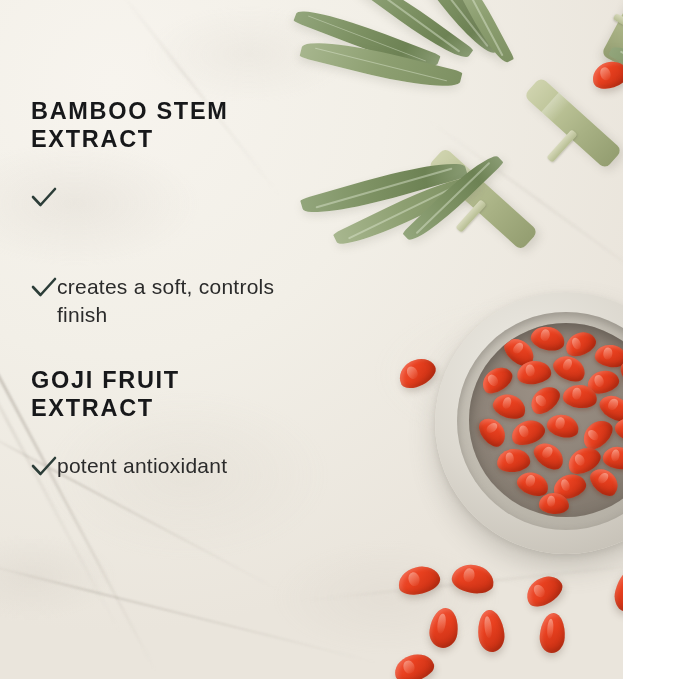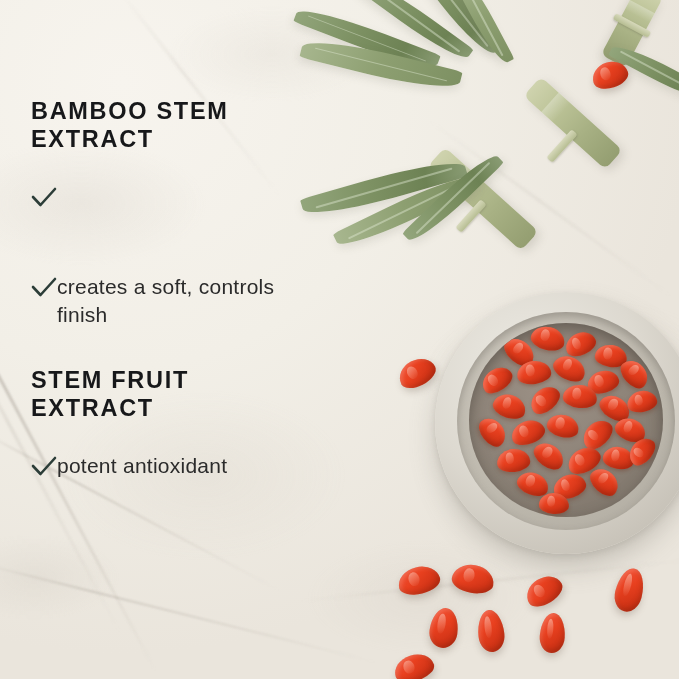--- a/index.html
+++ b/index.html
@@ -1,21 +1,21 @@
 <!DOCTYPE html>
 <html><head>
 <meta charset="utf-8">
 <style>
   * { margin:0; padding:0; box-sizing:border-box; }
   html, body {
     width:679px; height:679px; overflow:hidden;
     font-family:"Liberation Sans", sans-serif;
   }
   #canvas {
-    position:relative; width:679px; height:679px;
+    position:relative; width:623px; height:679px;
     background:#efebe3;
     overflow:hidden;
   }
 
   
   .marble-base{
     position:absolute; inset:0;
     background:
       radial-gradient(circle at 18% 12%, #f7f4ee 0%, #f2efe7 35%, #eae5dc 70%),
       linear-gradient(135deg,#f6f3ec 0%,#efebe2 45%,#e9e4da 100%);
@@ -261,21 +261,21 @@
     <div class="bullet" id="b2">
       <span class="check">
         <svg width="26" height="22" viewBox="0 0 26 22" fill="none">
           <path d="M2 10 L9.5 18 L24 2" stroke="currentColor" stroke-width="2.6" stroke-linecap="round" stroke-linejoin="round"></path>
         </svg>
       </span>
       <span class="btext">creates a soft, controls
 finish</span>
     </div>
 
-    <div class="heading" id="h-goji">STEM FRUIT
+    <div class="heading" id="h-goji">GOJI FRUIT
 EXTRACT</div>
 
     <div class="bullet" id="b3">
       <span class="check">
         <svg width="26" height="22" viewBox="0 0 26 22" fill="none">
           <path d="M2 10 L9.5 18 L24 2" stroke="currentColor" stroke-width="2.6" stroke-linecap="round" stroke-linejoin="round"></path>
         </svg>
       </span>
       <span class="btext">potent antioxidant</span>
     </div>

